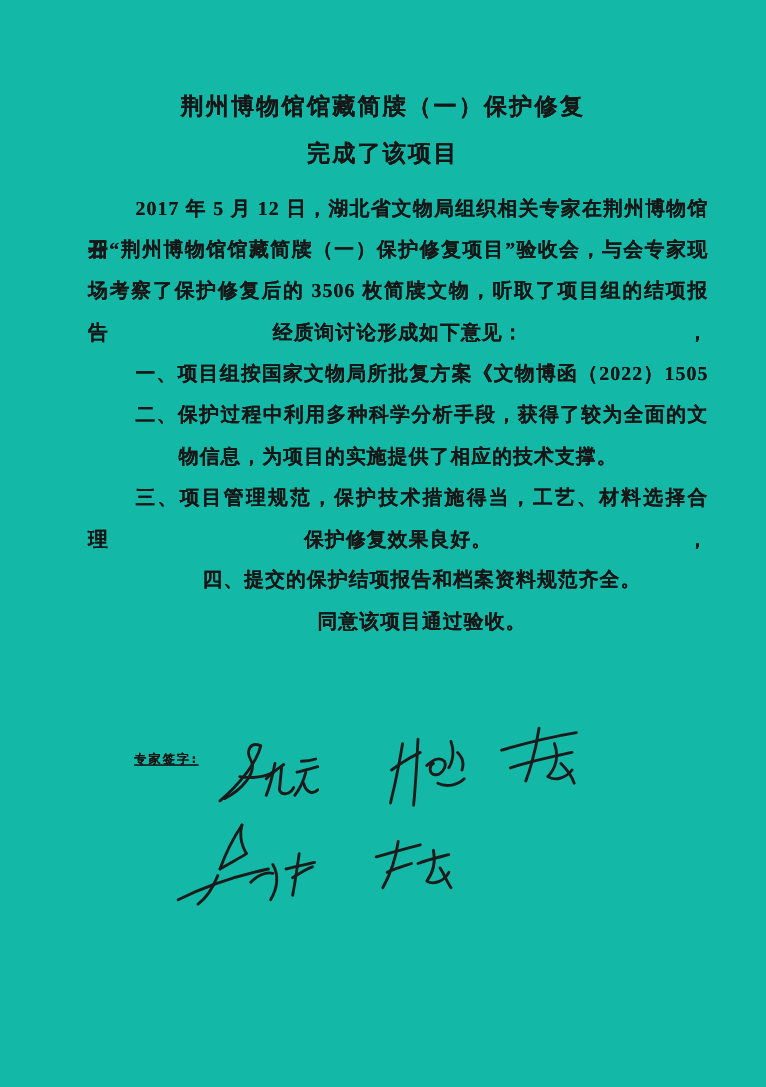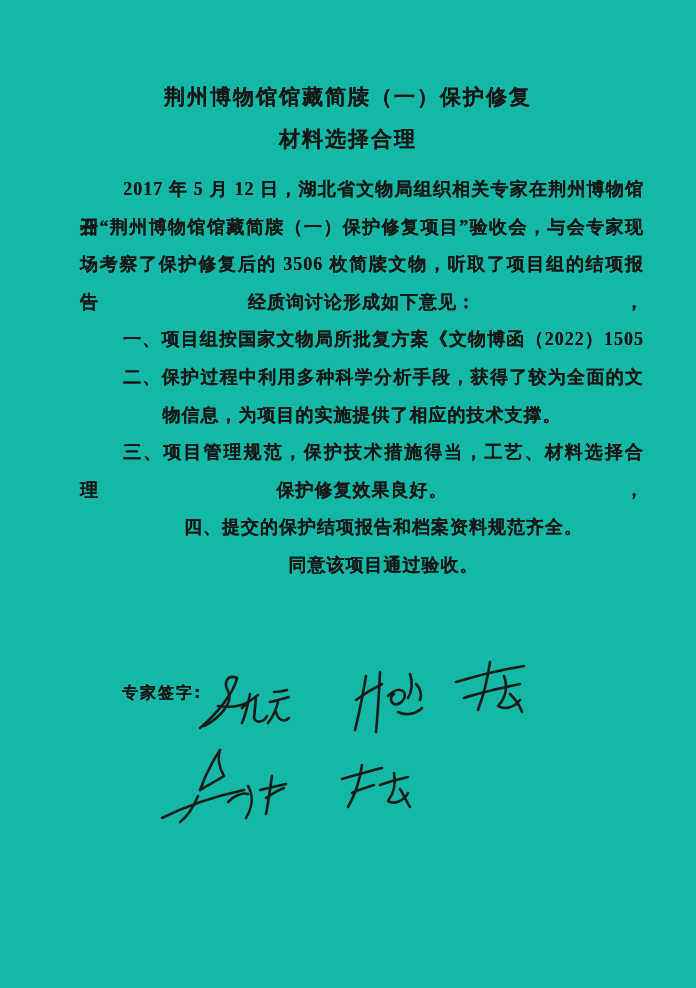--- a/index.html
+++ b/index.html
@@ -47,25 +47,26 @@
     white-space:normal;
     text-align:justify;
     text-align-last:justify;
     text-justify:inter-character;
   }
   .bline.indent{ text-indent:2.4em; }
   
   .sig-label{
     position:absolute;
     left:122px;top:683px;
-    font-size:16px;
+    font-size:11px;
     font-weight:700;
     letter-spacing:2px;
     font-family:"DejaVu Sans","Liberation Sans",sans-serif;
     text-shadow:0 0 0.5px #161616;
+    text-decoration:underline;
   }
   .sig{
     position:absolute;
   }
   .sig svg{display:block;width:100%;height:100%;}
   .sig path{
     fill:none;
     stroke:#1b1b1b;
     stroke-width:2.6;
     stroke-linecap:round;
@@ -81,21 +82,21 @@
     text-shadow:0 0 0.5px #1d1d1d;
   }
 </style>
 </head>
 <body>
 
 <div class="page">
 
   <div class="title-block">
     <span class="title-line">荆州博物馆馆藏简牍（一）保护修复</span>
-    <span class="title-line">材料选择合理</span>
+    <span class="title-line">完成了该项目</span>
   </div>
 
   <div class="body-block">
     <div class="bline indent justify">2017 年 5 月 12 日，湖北省文物局组织相关专家在荆州博物馆召</div>
     <div class="bline justify">开“荆州博物馆馆藏简牍（一）保护修复项目”验收会，与会专家现</div>
     <div class="bline justify">场考察了保护修复后的 3506 枚简牍文物，听取了项目组的结项报告，</div>
     <div class="bline">经质询讨论形成如下意见：</div>
     <div class="bline indent justify">一、项目组按国家文物局所批复方案《文物博函（2022）1505</div>
     <div class="bline indent justify">二、保护过程中利用多种科学分析手段，获得了较为全面的文</div>
     <div class="bline">物信息，为项目的实施提供了相应的技术支撑。</div>

